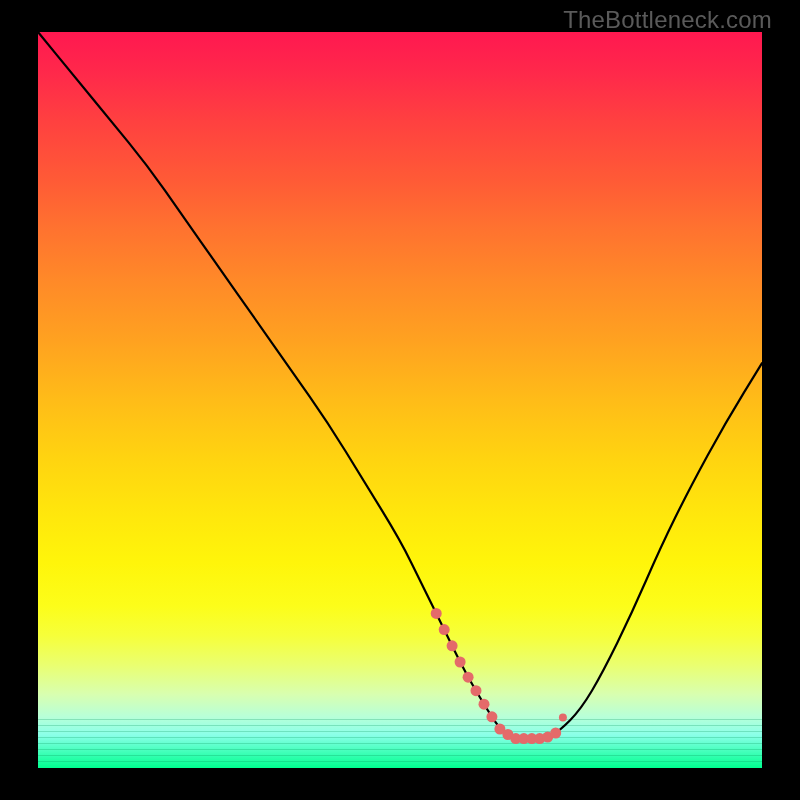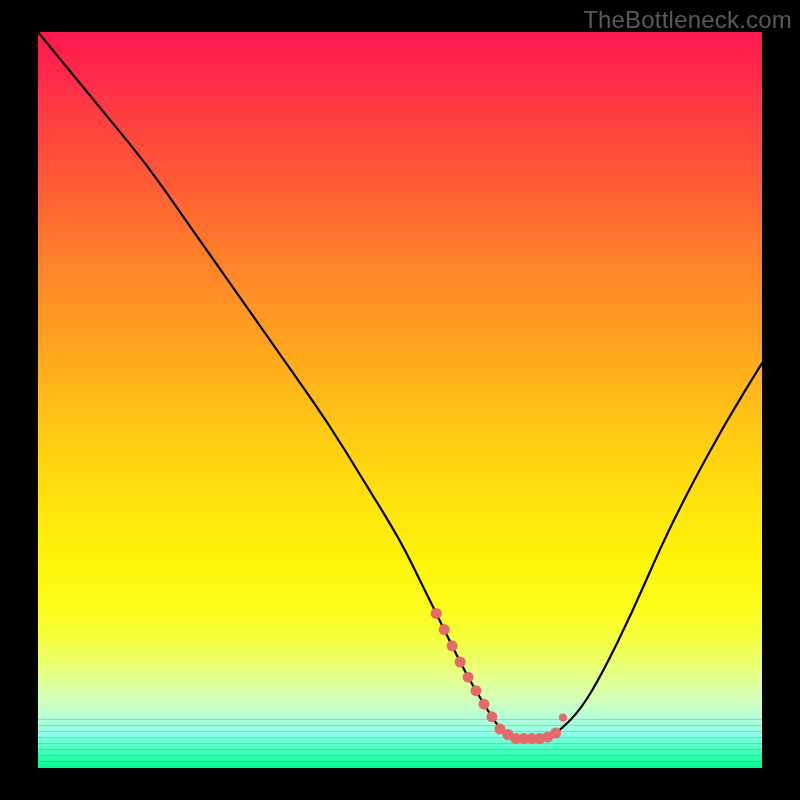--- a/index.html
+++ b/index.html
@@ -7,21 +7,21 @@
     width: 800px;
     height: 800px;
     background: #000;
     position: relative;
     font-family: Arial, sans-serif;
     overflow: hidden;
   }
   .watermark {
     position: absolute;
     top: 6px;
-    right: 8px;
+    right: 28px;
     color: #5a5a5a;
     font-size: 24px;
     font-weight: 500;
     z-index: 50;
     letter-spacing: 0.2px;
   }
   .plot-area {
     position: absolute;
     left: 38px;
     top: 32px;

